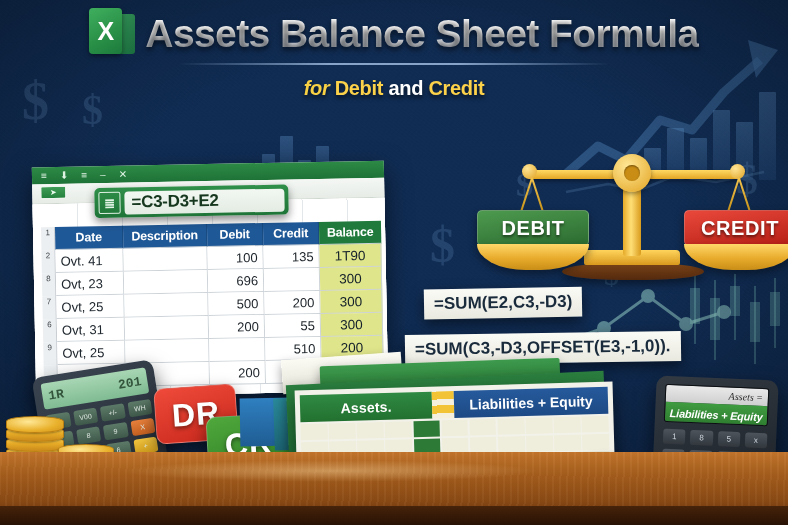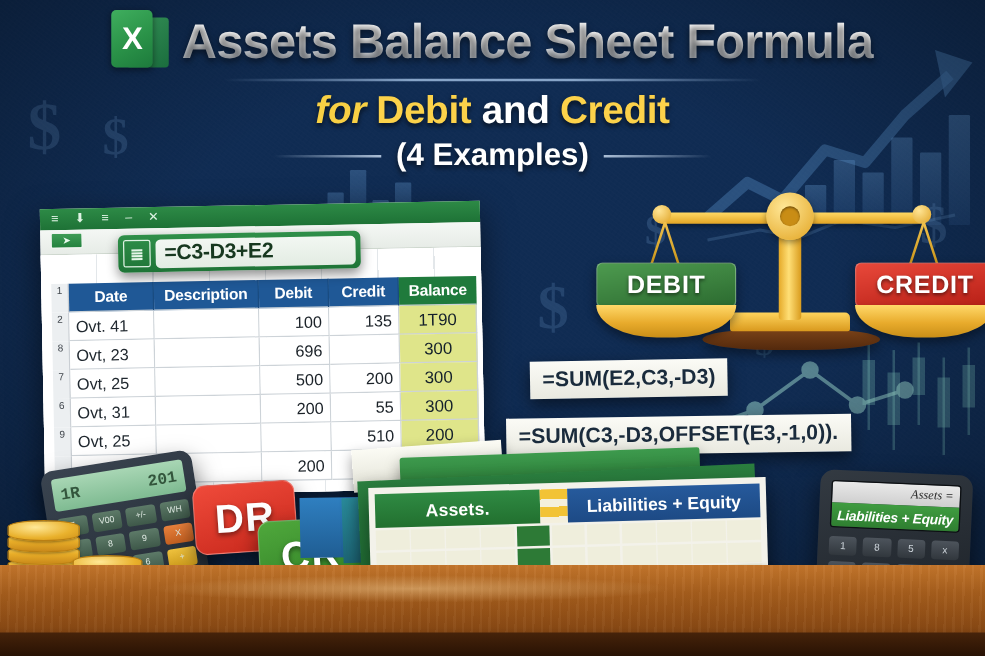--- a/index.html
+++ b/index.html
@@ -59,21 +59,21 @@
     font-size:39px; font-weight:bold; letter-spacing:-.6px;
     font-family:"Liberation Sans", sans-serif;
     background:linear-gradient(180deg,#ffffff 0%,#ffffff 46%,#d9dde2 62%,#a8b0ba 100%);
     -webkit-background-clip:text; background-clip:text; color:transparent;
     text-shadow:0 3px 5px rgba(0,0,0,.55);
     white-space:nowrap;
   }
   .sub-line{ width:430px; height:2px; margin:3px auto 0;
       background:linear-gradient(90deg,rgba(160,190,230,0) 0%,rgba(175,205,240,.75) 35%,rgba(175,205,240,.75) 65%,rgba(160,190,230,0) 100%);}
   .h2{
-    margin-top:5px; font-size:31px; font-weight:bold; white-space:nowrap;
+    margin-top:12px; font-size:20px; font-weight:bold; white-space:nowrap;
     font-family:"Liberation Sans", sans-serif;
     color:#fcd24a; text-shadow:0 3px 4px rgba(0,0,0,.6);
     letter-spacing:-.3px;
   }
   .h2 .ital{ font-style:italic; color:#f8d044; }
   .h2 .amp{ color:#ffffff; }
   .h3-wrap{ display:flex; align-items:center; justify-content:center; gap:12px; margin-top:4px;}
   .h3-rule{ width:86px; height:2px; background:linear-gradient(90deg,rgba(200,220,245,0),rgba(210,228,248,.8));}
   .h3-rule.r{ background:linear-gradient(90deg,rgba(210,228,248,.8),rgba(200,220,245,0));}
   .h3{ font-size:25px; font-weight:bold; color:#fff; text-shadow:0 2px 4px rgba(0,0,0,.6); white-space:nowrap;}
@@ -323,25 +323,20 @@
       </div>
       <div class="h1">Assets Balance Sheet Formula</div>
     </div>
     <div class="sub-line"></div>
     <div class="h2">
       <span class="ital">for</span>
       <span>Debit</span>
       <span class="amp">and</span>
       <span>Credit</span>
     </div>
-    <div class="h3-wrap">
-      <div class="h3-rule"></div>
-      <div class="h3">(4 Examples)</div>
-      <div class="h3-rule r"></div>
-    </div>
   </div>
 
   <div class="xlwin">
     <div class="xl-titlebar">
       <span class="ico">≡</span>
       <span class="ico">⬇</span>
       <span class="ico">≡</span>
       <span class="ico">–</span>
       <span class="ico">✕</span>
     </div>

